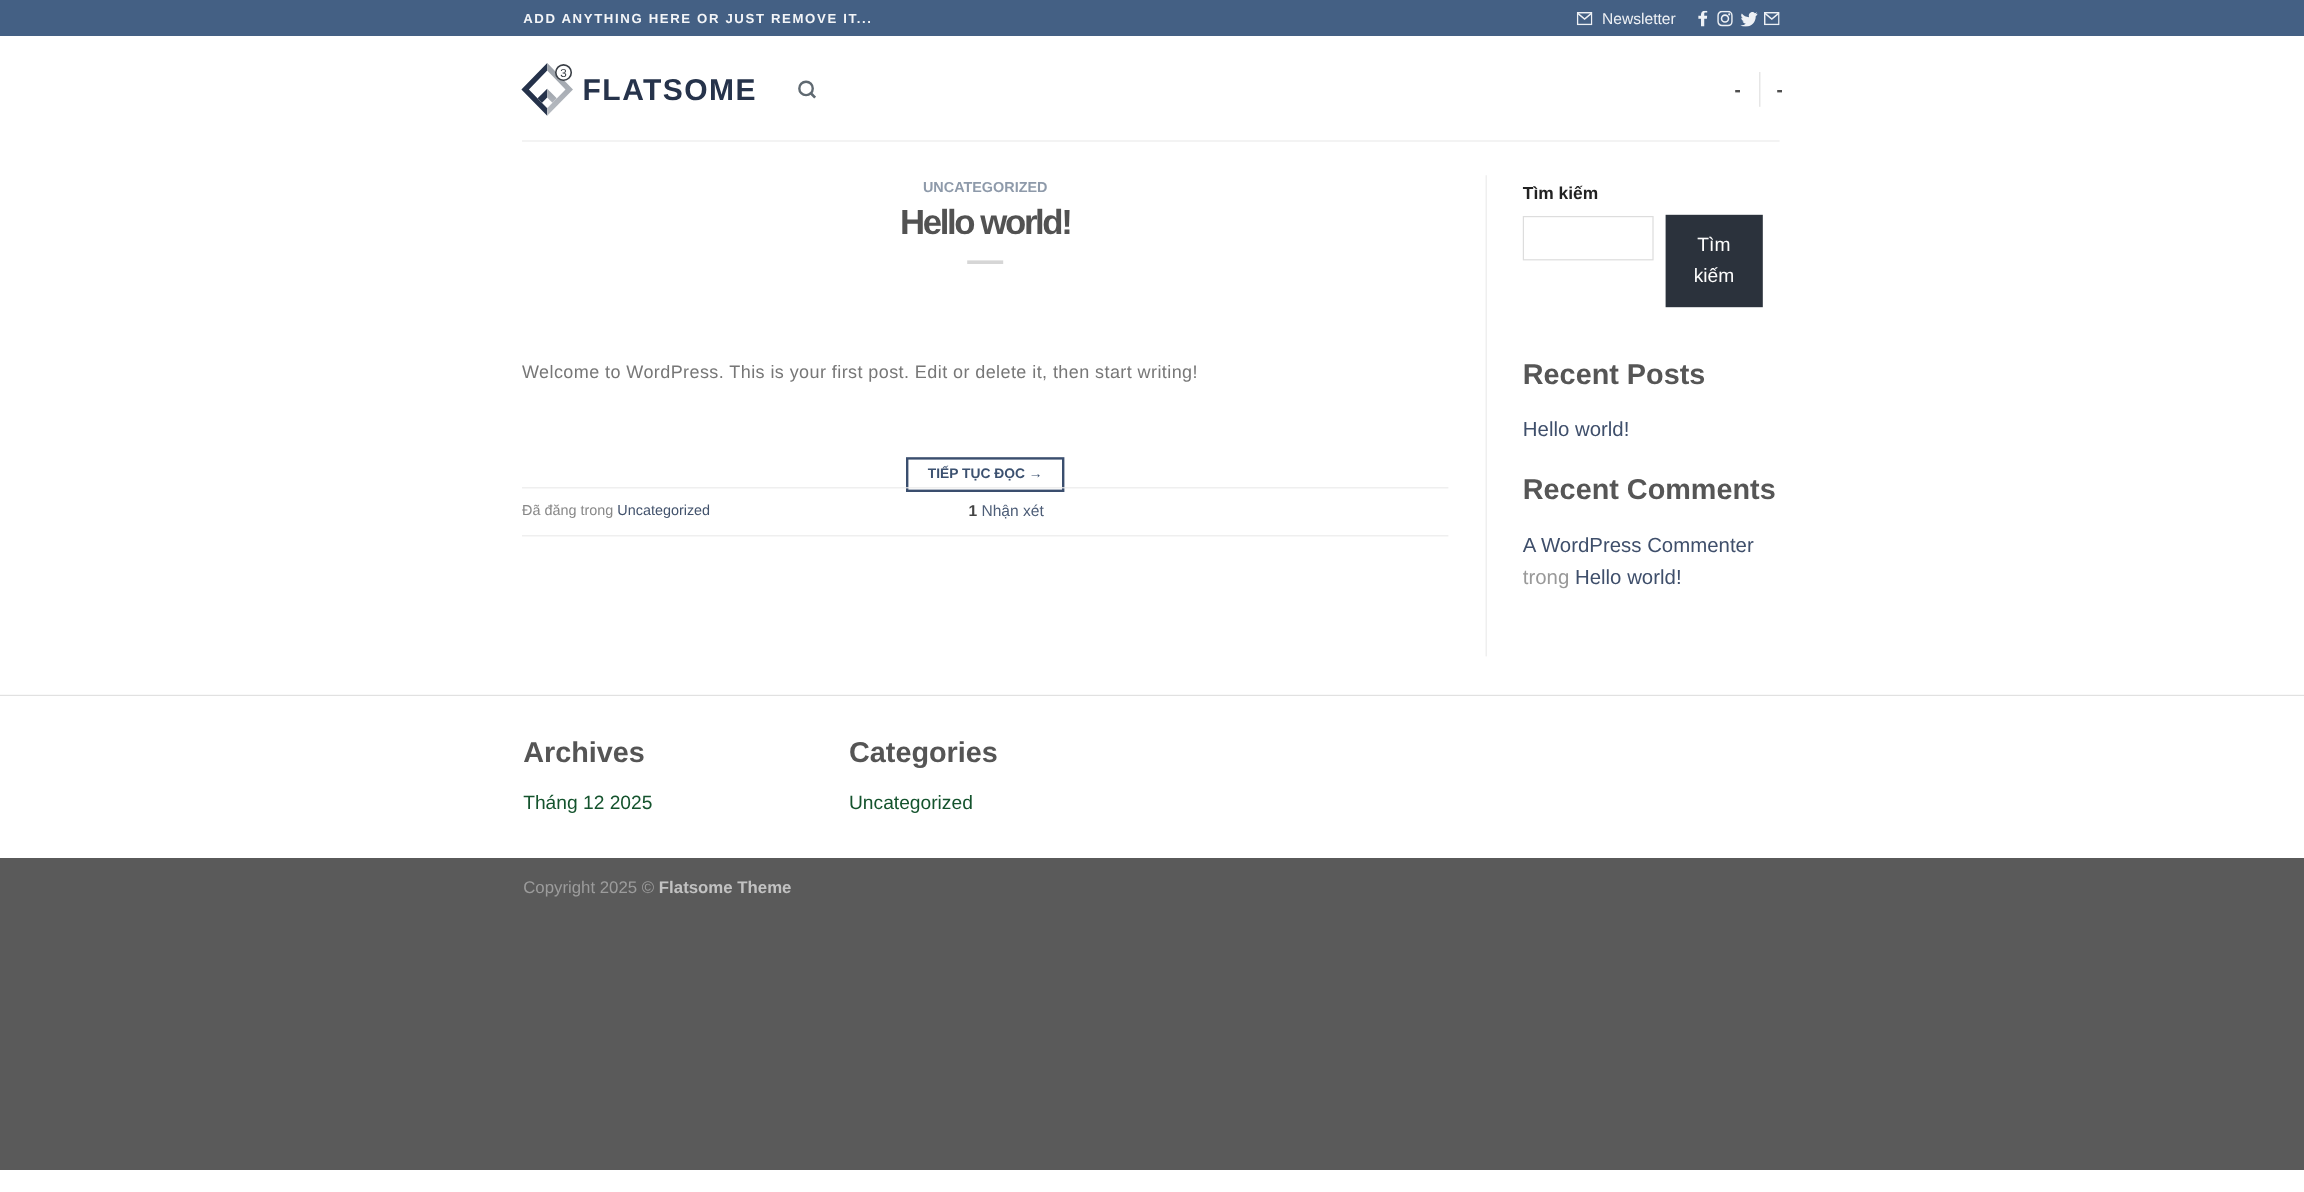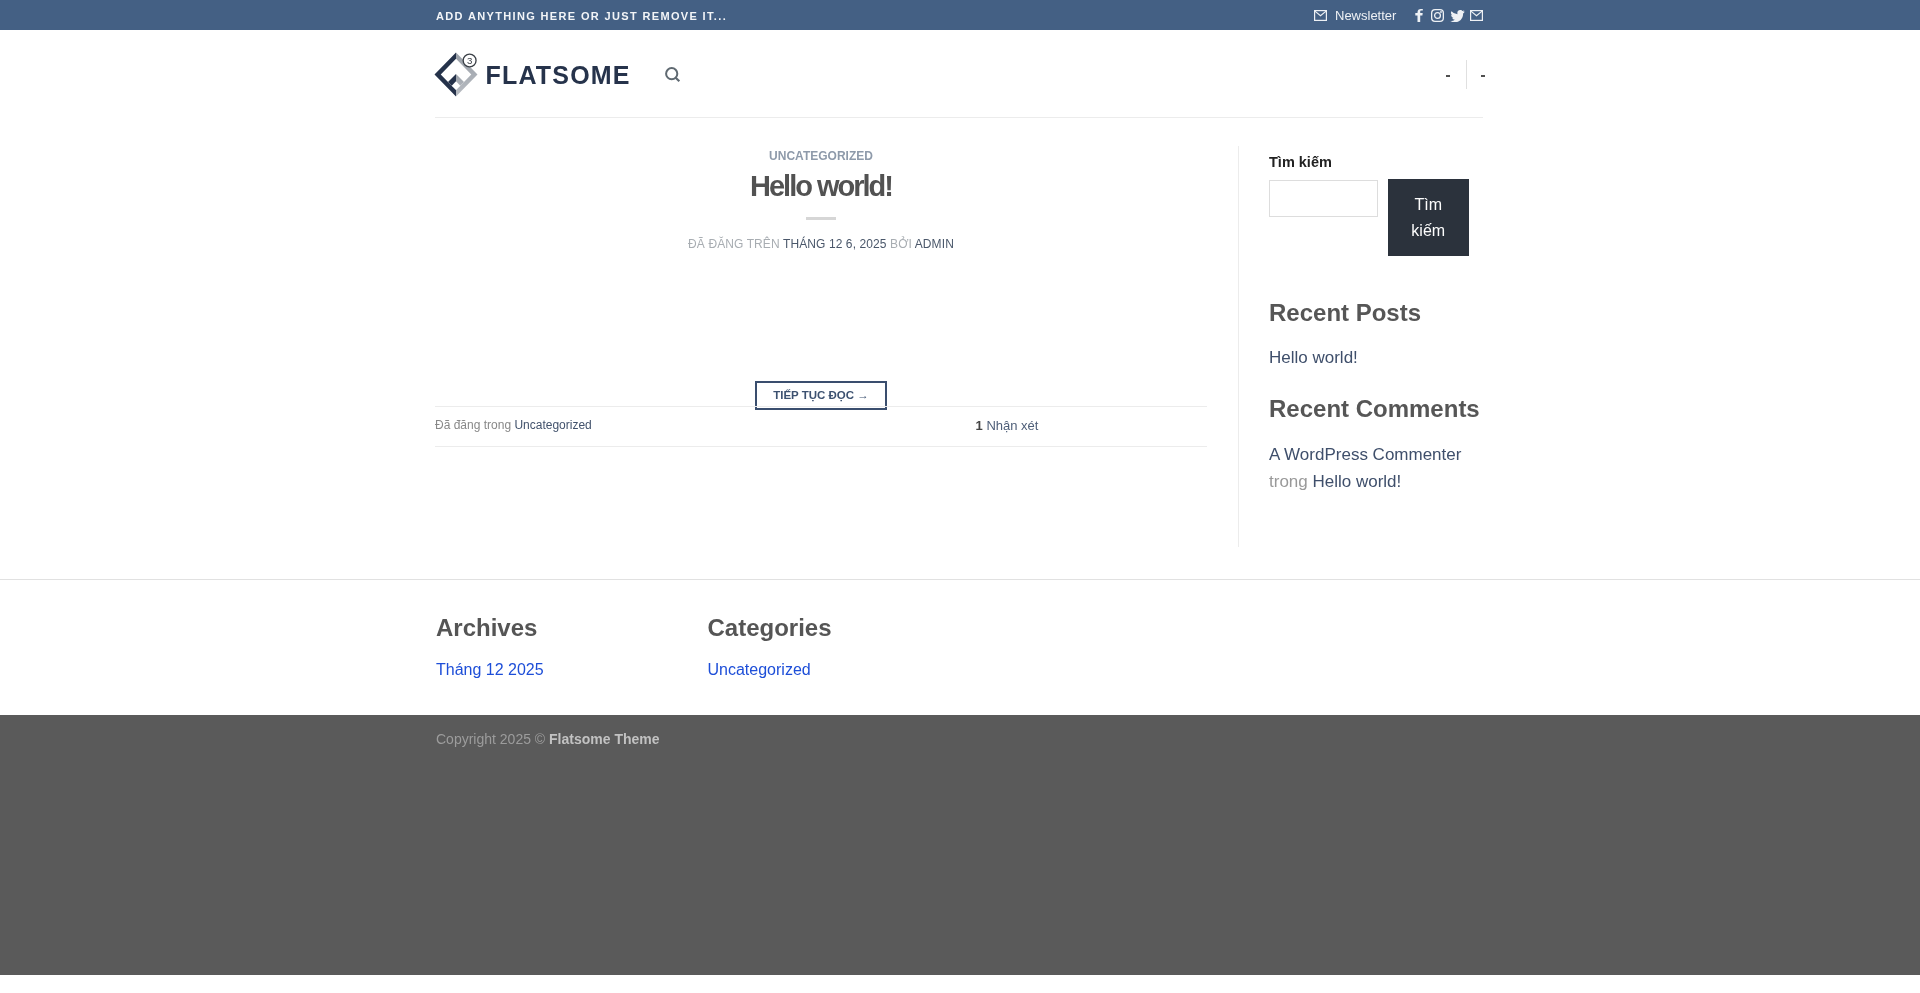--- a/index.html
+++ b/index.html
@@ -25,38 +25,38 @@
 #uncat { top:150.3px; font-size:12px; font-weight:bold; letter-spacing:0px; color:#8e9aaa; }
 #title { top:171.6px; font-size:29px; font-weight:bold; letter-spacing:-2px; color:#525252; }
 #divider { position:absolute; left:806px; top:217px; width:30px; height:2.5px; background:#d6d6d6; }
 #meta { top:237.6px; font-size:12px; letter-spacing:0.1px; color:#a8adb2; }
 #meta a { color:#4a576a; }
 #para { position:absolute; left:435px; top:302.9px; font-size:15px; letter-spacing:0.35px; color:#777; line-height:1; white-space:nowrap; }
 #btn { position:absolute; left:755px; top:341.3px; width:132px; height:29px; border:2px solid #3a4e6e; color:#3c5170; font-size:11.5px; font-weight:bold; letter-spacing:0px; text-align:center; line-height:25px;margin-top:40px; }
 #hr1 { position:absolute; left:435px; top:406px; width:772px; height:1px; background:#ececec; }
 #pm-left { position:absolute; left:435px; top:418.9px; font-size:12px; color:#888; line-height:1; }
 #pm-left a { color:#42526c; }
-#pm-right { position:absolute; left:807px; top:418.9px; width:400px; text-align:center; font-size:13px; color:#4e5e78; line-height:1; }
+#pm-right { position:absolute; left:807px; top:418.9px; width:400px; text-align:left; font-size:13px; color:#4e5e78; line-height:1; }
 #pm-right b { color:#444; }
 #hr2 { position:absolute; left:435px; top:446px; width:772px; height:1px; background:#ececec; }
 
 #sb-vline { position:absolute; left:1238px; top:146px; width:1px; height:401px; background:#ececec; }
 #sb-label { position:absolute; left:1269px; top:154.5px; font-size:14.5px; font-weight:bold; color:#222; line-height:1; }
 #sb-input { position:absolute; left:1269px; top:180px; width:108.5px; height:37px; border:1px solid #ddd; background:#fff; }
 #sb-btn { position:absolute; left:1387.5px; top:179px; width:81.5px; height:77px; background:#2b323c; color:#fdfdfd; font-size:16px; display:flex; align-items:center; justify-content:center; text-align:center; }
 #sb-btn span { line-height:25.2px; }
 .sb-h { position:absolute; left:1269px; font-size:24px; font-weight:bold; color:#565656; line-height:1; }
 .sb-link { position:absolute; left:1269px; font-size:17px; line-height:1; }
 .sb-link a { color:#3f4f6b; }
 .gray { color:#999; }
 
 #ft-border { position:absolute; left:0; top:579px; width:1920px; height:1px; background:#e1e1e1; }
 .ft-h { position:absolute; top:615.8px; font-size:24px; font-weight:bold; color:#555; line-height:1; }
 .ft-link { position:absolute; top:662px; font-size:16px; line-height:1; }
-.ft-link a { color:#1d4ed8; }
+.ft-link a { color:#14532d; }
 #darkbar { position:absolute; left:0; top:715px; width:1920px; height:260px; background:#5a5a5a; }
 #copy { position:absolute; left:436px; top:16.6px; font-size:14px; color:#9c9c9c; line-height:1; }
 #copy b { color:#c2c2c2; }
 </style>
 </head>
 <body>
 <div id="page">
 
   <div id="topbar">
     <div id="tb-left">ADD ANYTHING HERE OR JUST REMOVE IT...</div>
@@ -103,21 +103,21 @@
       <circle cx="8.7" cy="8.7" r="5.6" fill="none" stroke="#5f6971" stroke-width="2"></circle>
       <line x1="12.7" y1="12.7" x2="16.3" y2="16.3" stroke="#5f6971" stroke-width="2.2"></line>
     </svg>
   <div id="dash1"></div>
   <div id="dash2"></div>
   <div id="hdr-vline"></div>
 
   <div class="abs postcenter" id="uncat">UNCATEGORIZED</div>
   <div class="abs postcenter" id="title">Hello world!</div>
   <div id="divider"></div>
-  <div class="abs postcenter" id="meta"><span>ĐÃ ĐĂNG TRÊN </span><a>THÁNG 12 6, 2025</a><span> BỞI </span><a>ADMIN</a></div>
+  <div id="para">Welcome to WordPress. This is your first post. Edit or delete it, then start writing!</div>
   <div id="btn">TIẾP TỤC ĐỌC →</div>
   <div id="hr1"></div>
   <div id="pm-left">Đã đăng trong <a>Uncategorized</a></div>
   <div id="pm-right"><b>1</b> Nhận xét</div>
   <div id="hr2"></div>
 
   <div id="sb-vline"></div>
   <div id="sb-label">Tìm kiếm</div>
   <div id="sb-input"></div>
   <div id="sb-btn">

